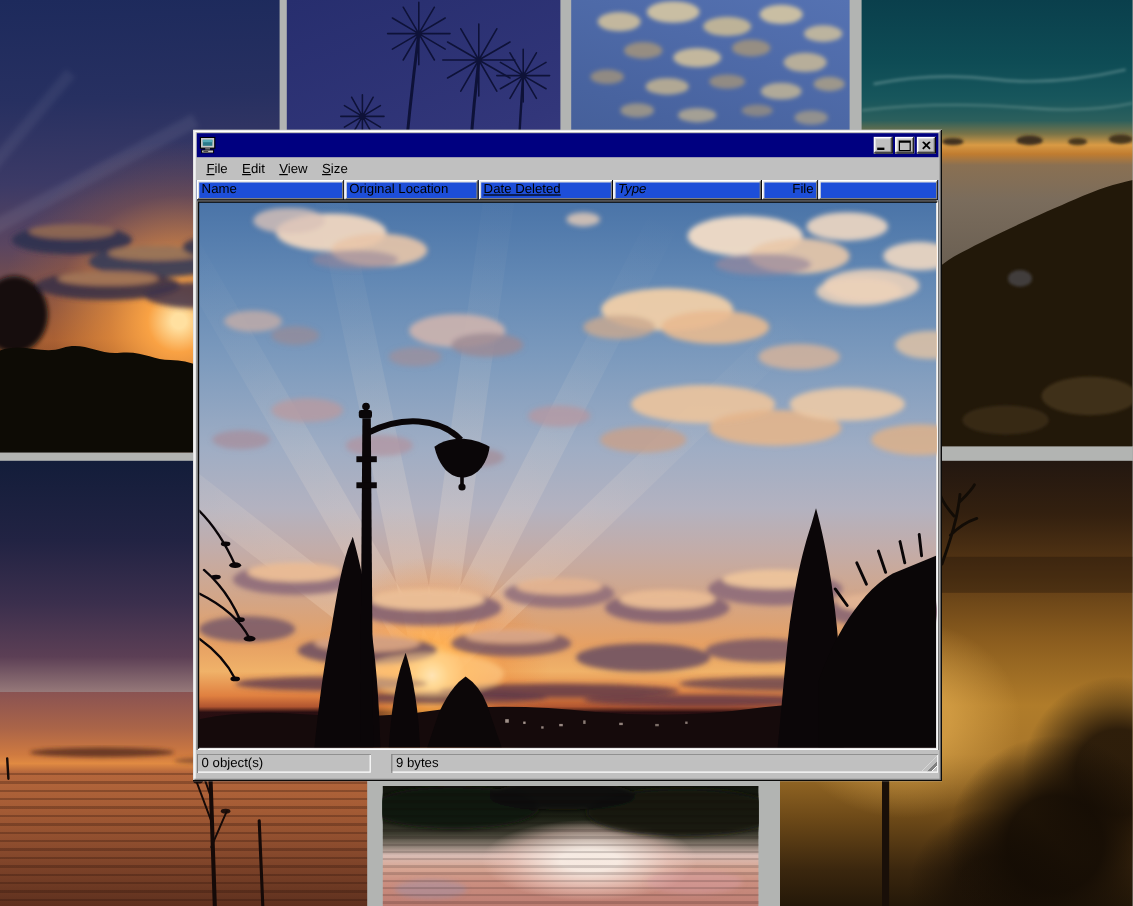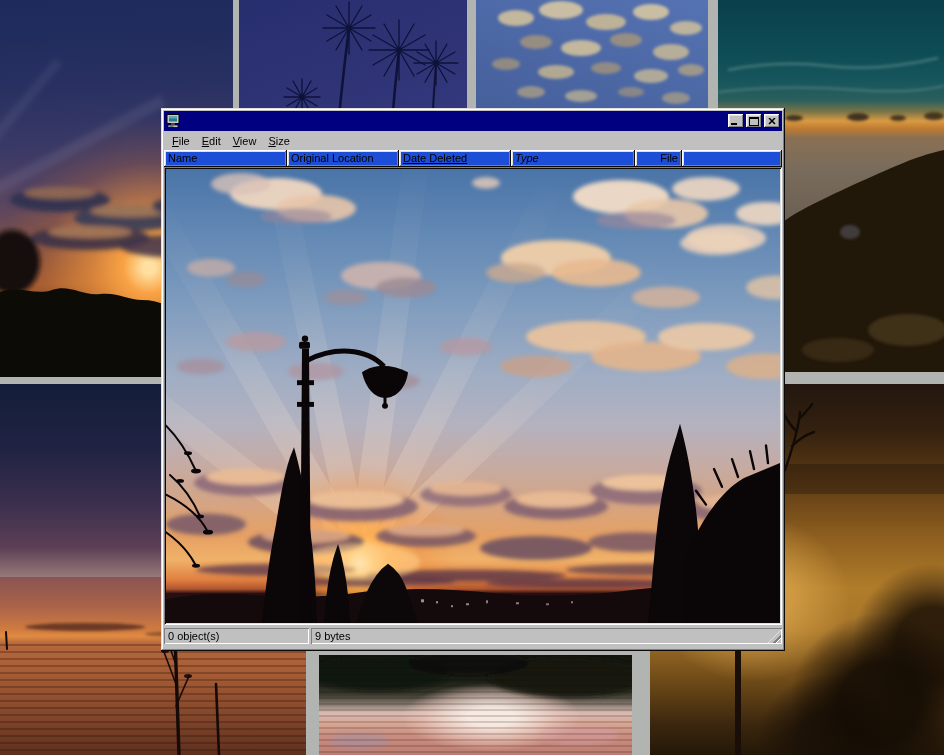--- a/index.html
+++ b/index.html
@@ -61,21 +61,21 @@
   .content{flex:1 1 auto;position:relative;background:#000;
     box-shadow:inset 1px 1px #808080, inset -1px -1px #ffffff, inset 2px 2px #0a0a0a, inset -2px -2px #dfdfdf;
     padding:2px;box-sizing:border-box;}
   .photo{position:relative;width:100%;height:100%;overflow:hidden;
     background:linear-gradient(180deg,#4a74a8 0%,#6288b4 14%,#7f9cbe 30%,#9fadc4 45%,#b3b2c0 56%,#c3aca8 64%,#d3a586 73%,#e6a063 81%,#f0b269 86%,#e08040 90.5%,#b05530 92.5%,#2a0f12 93.5%,#190a0c 100%);}
   .photo svg{position:absolute;inset:0;width:100%;height:100%;}
   .sun{position:absolute;left:94px;top:294px;width:200px;height:200px;border-radius:50%;
     background:radial-gradient(circle,#fffbe2 0%,#ffe9a8 5%,#ffcf7a 10%,rgba(255,170,70,.85) 20%,rgba(240,140,60,.4) 42%,transparent 70%);}
   .ray{position:absolute;left:181px;top:-36px;width:26px;height:430px;transform-origin:50% 100%;
     background:linear-gradient(to top,rgba(255,236,214,.30),rgba(255,236,214,.05) 70%,transparent);}
-  .statusbar{height:20px;display:flex;gap:2px;padding-top:3px;flex:0 0 auto;}
+  .statusbar{height:20px;display:flex;gap:17px;padding-top:3px;flex:0 0 auto;}
   .spanel{background:#c0c0c0;box-shadow:inset 1px 1px #808080, inset -1px -1px #ffffff;
     font-size:11px;color:#000;padding:1px 4px 0 4px;box-sizing:border-box;line-height:14px;height:16px;}
   .sp-left{width:145px;} .sp-right{flex:1 1 auto;position:relative;}
   .grip{position:absolute;right:1px;bottom:1px;width:13px;height:13px;
     background:repeating-linear-gradient(-45deg,transparent 0 3px,#ffffff 3px 4px,#808080 4px 6px);
     clip-path:polygon(100% 0,100% 100%,0 100%);}
 </style>
 </head>
 <body>
 

